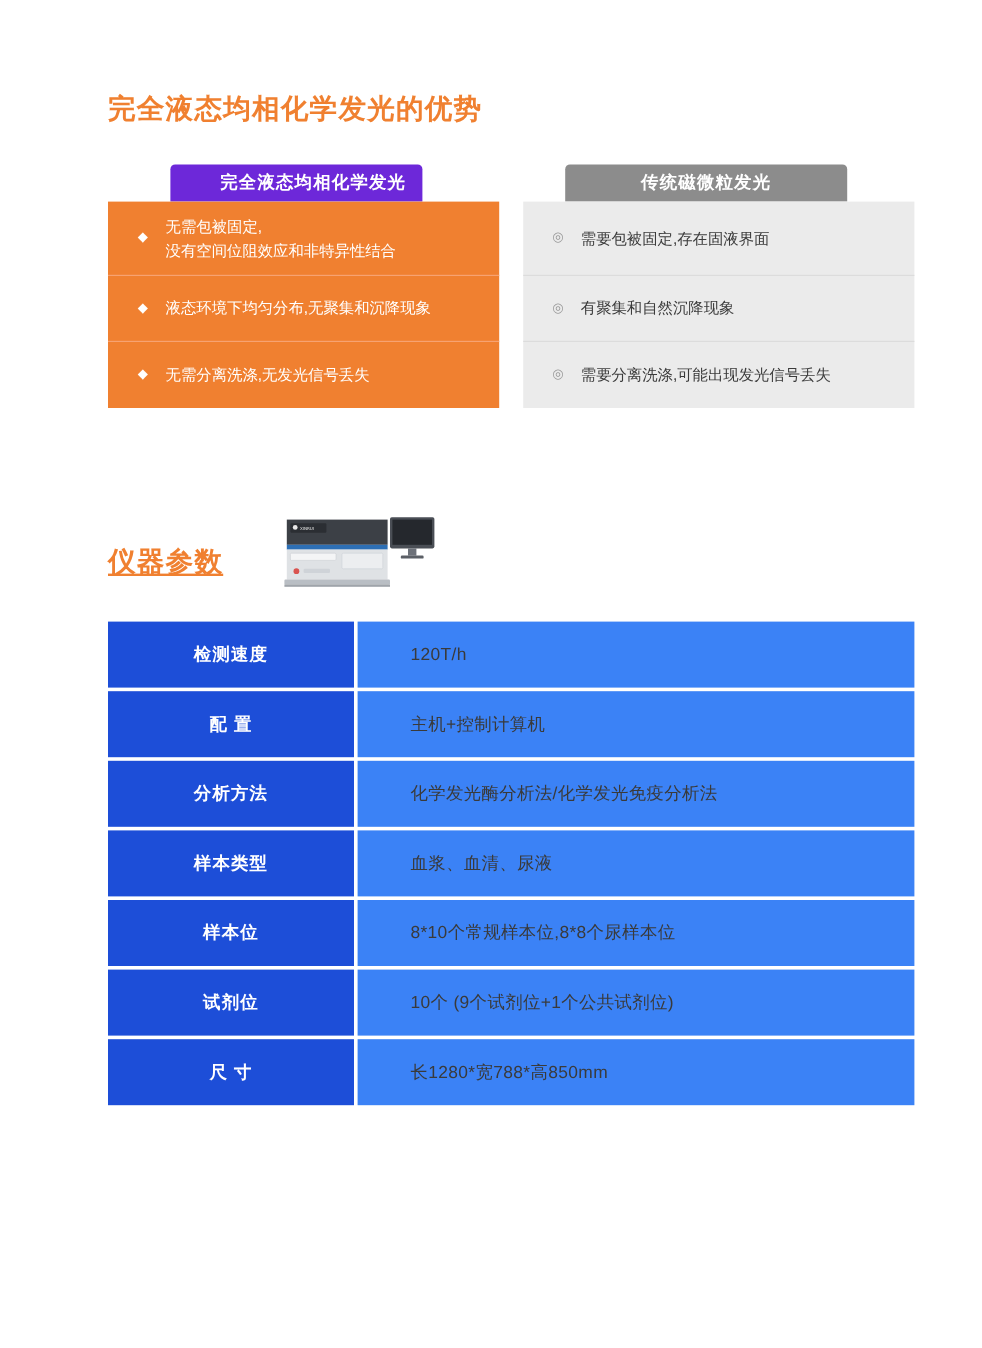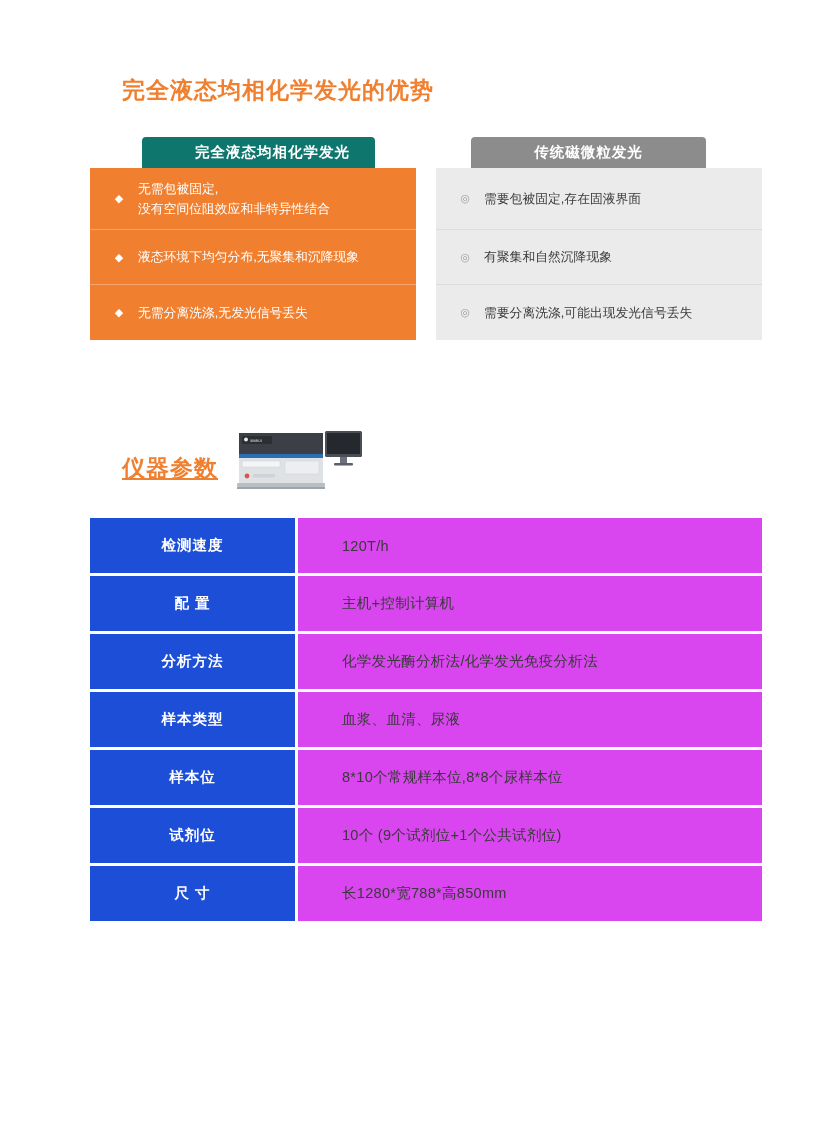--- a/index.html
+++ b/index.html
@@ -21,21 +21,20 @@
     left: 0; top: 0;
     width: 818px;
   }
   .sec-title {
     position: absolute;
     font-size: 23px;
     font-weight: bold;
     color: #F08030;
     letter-spacing: 1px;
     white-space: nowrap;
-    margin-left: 32px;
   }
   #title-advantage {
     left: 90px;
     top: 75px;
   }
 
   .comp-wrap {
     position: absolute;
     left: 90px;
     top: 137px;
@@ -53,22 +52,22 @@
     color: #ffffff;
     font-size: 14.5px;
     font-weight: bold;
     letter-spacing: 1px;
     display: flex;
     align-items: center;
     justify-content: center;
   }
   .head-left {
     left: 52px;
-    width: 233px;
-    background: #0f766e;
+    width: 210px;
+    background: #6d28d9;
     padding-left: 28px;
   }
   .head-right {
     left: 381px;
     width: 235px;
     background: #8C8C8C;
     text-align: center;
   }
 
   .comp-cols {
@@ -158,21 +157,21 @@
     font-weight: bold;
     text-align: center;
     letter-spacing: 1px;
   }
   .spec-sep {
     width: 3px;
     background: #ffffff;
     padding: 0;
   }
   .spec-val {
-    background: #d946ef;
+    background: #3b82f6;
     color: #3a3a3a;
     font-size: 14.5px;
     padding-left: 44px;
     letter-spacing: 0.3px;
   }
 </style>
 </head>
 <body>
 
 <div class="section1">

